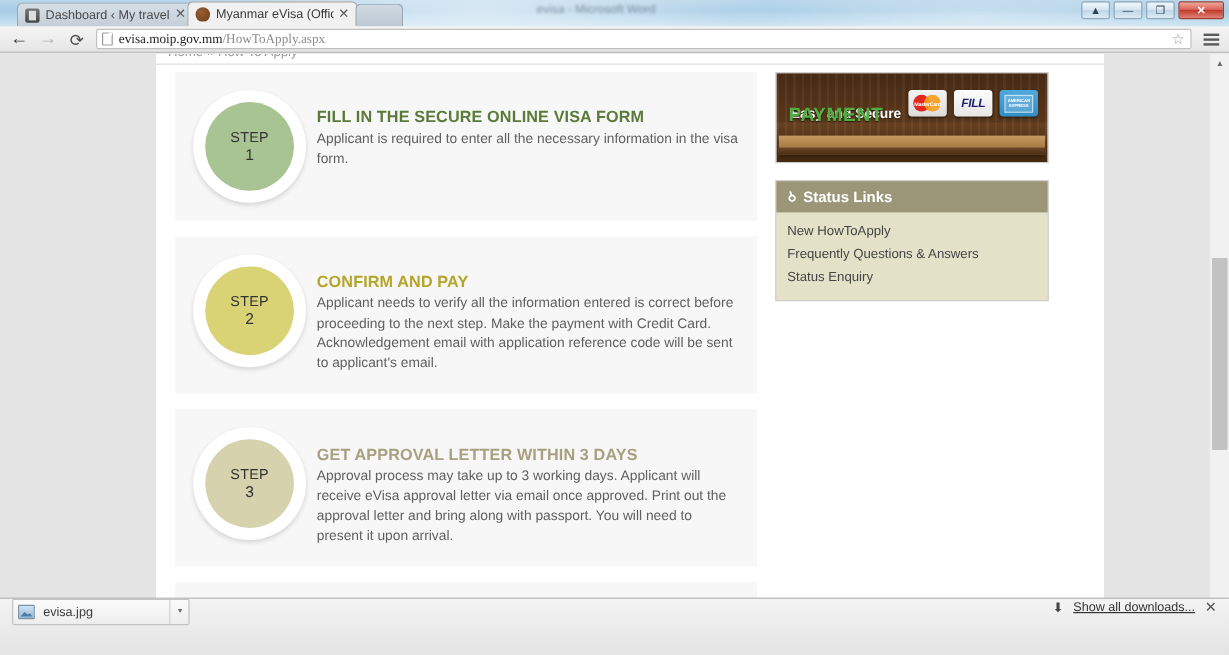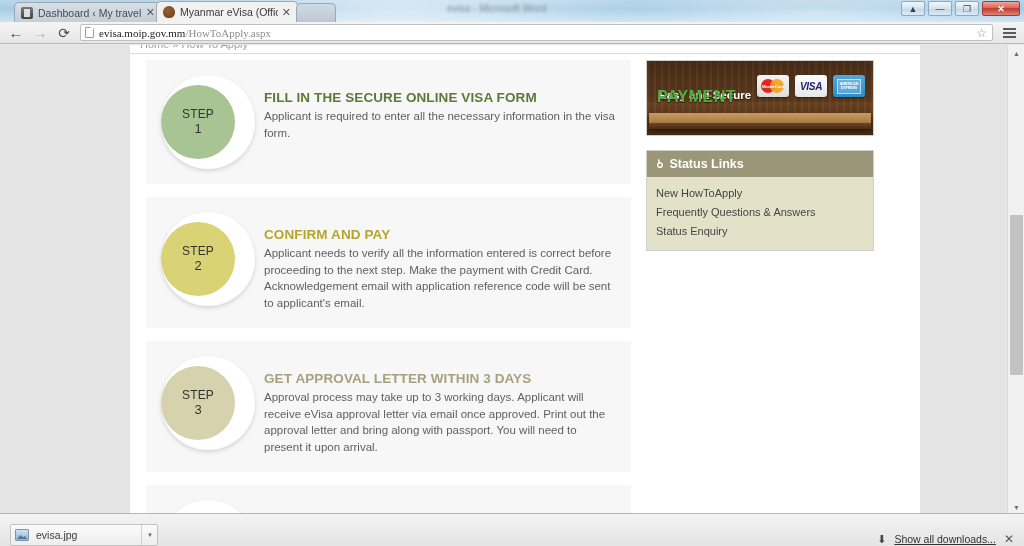--- a/index.html
+++ b/index.html
@@ -203,21 +203,21 @@
     flex: 0 0 96px;
     height: 96px;
     margin-right: 8px;
     display: flex; align-items: center; justify-content: center;
     position: relative;
   }
   .circle-outer {
     width: 94px; height: 94px; border-radius: 50%;
     background: #ffffff;
     box-shadow: 0 2px 4px rgba(0,0,0,.14);
-    display: flex; align-items: center; justify-content: flex-start;
+    display: flex; align-items: center; justify-content: center;
   }
   .circle-inner {
     width: 74px; height: 74px; border-radius: 50%;
     display: flex; flex-direction: column;
     align-items: center; justify-content: center;
     line-height: 1.18;
   }
   .circle-inner .lbl {
     font-size: 12px; color: #333; letter-spacing: .2px;
   }
@@ -324,24 +324,24 @@
   }
   .sb-up { top: 0; }
   .sb-down { bottom: 0; }
   .sb-thumb {
     position: absolute; left: 2px; top: 170px; width: 13px; height: 160px;
     background: #c2c2c2; border-radius: 1px;
   }
 
   
   .dlbar {
-    position: absolute; left: 0; bottom: 0; width: 1024px; height: 33px;
+    position: absolute; left: 0; bottom: 0; width: 1024px; height: 48px;
     background: linear-gradient(180deg,#f3f3f3 0%,#e4e4e4 100%);
     border-top: 1px solid #b5b5b5;
-    display: flex; align-items: flex-end;
+    display: flex; align-items: flex-start;
   }
   .dl-item {
     margin-left: 10px; height: 22px; width: 148px;
     background: linear-gradient(180deg,#fbfbfb,#ededed);
     border: 1px solid #c3c3c3; border-radius: 2px;
     display: flex; align-items: center; padding: 0 4px;
     position: relative;
   }
   .dl-thumb {
     width: 14px; height: 12px; flex: 0 0 14px; margin-right: 7px;
@@ -488,21 +488,21 @@
           <div class="wood-grain"></div>
           <div class="pay-head">Easy and Secure</div>
           <div class="pay-sub">PAYMENT</div>
           <div class="cards">
             <div class="card-logo card-mc">
               <span class="c1"></span>
                 <span class="c2"></span>
               <span class="mct">MasterCard</span>
             </div>
             <div class="card-logo card-visa">
-              <span>VISA</span>
+              <span>FILL</span>
             </div>
             <div class="card-logo card-amex">
               <div class="inner">
                 <span class="t">AMERICAN EXPRESS</span>
               </div>
             </div>
           </div>
           <div class="shelf">
             <div class="shelf-front"></div>
           </div>

